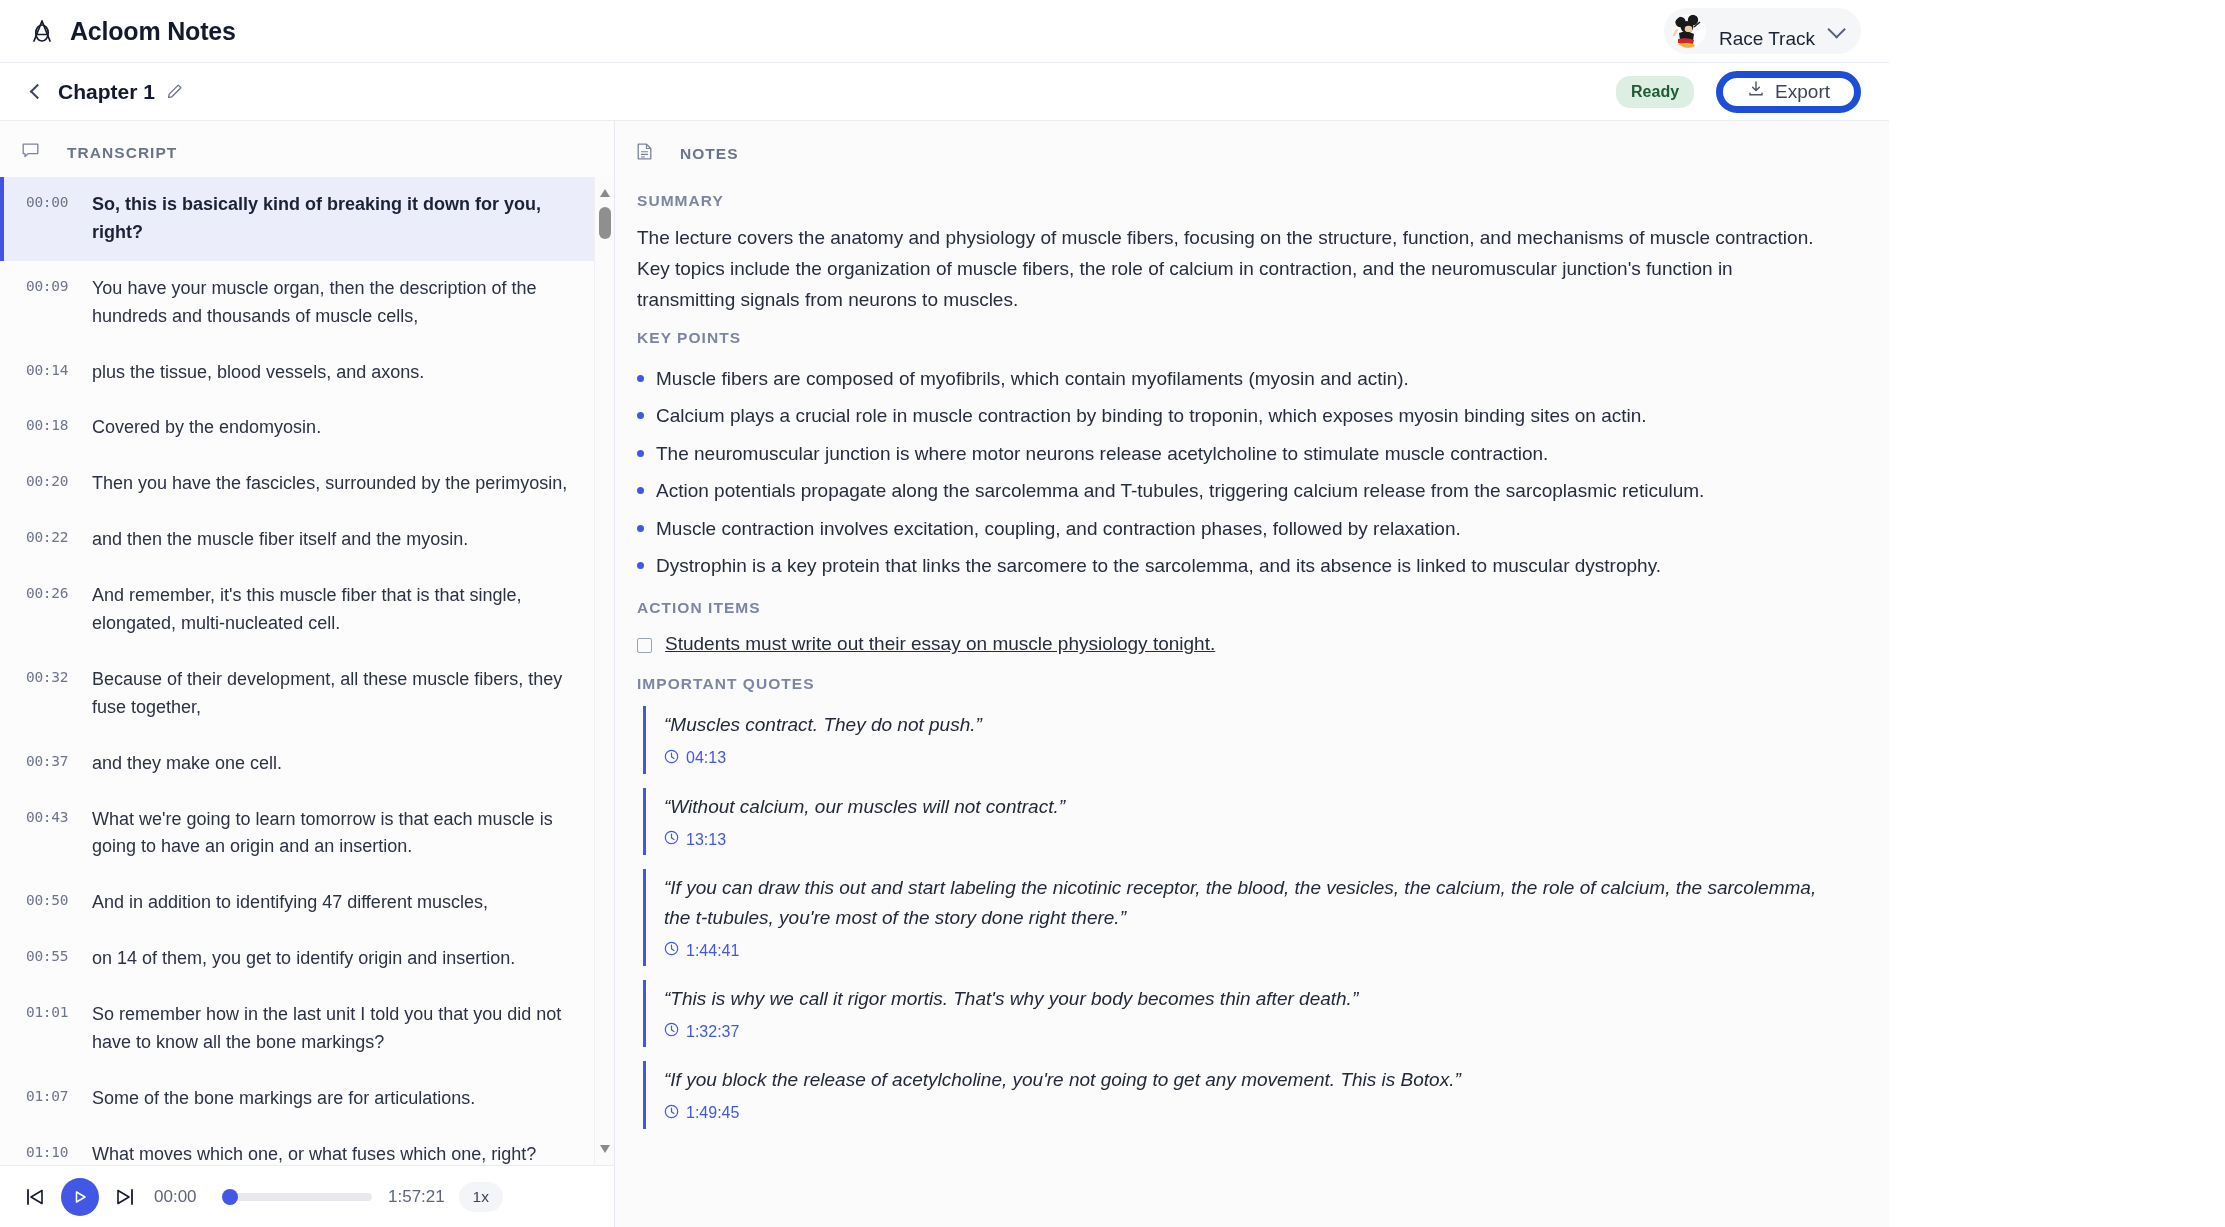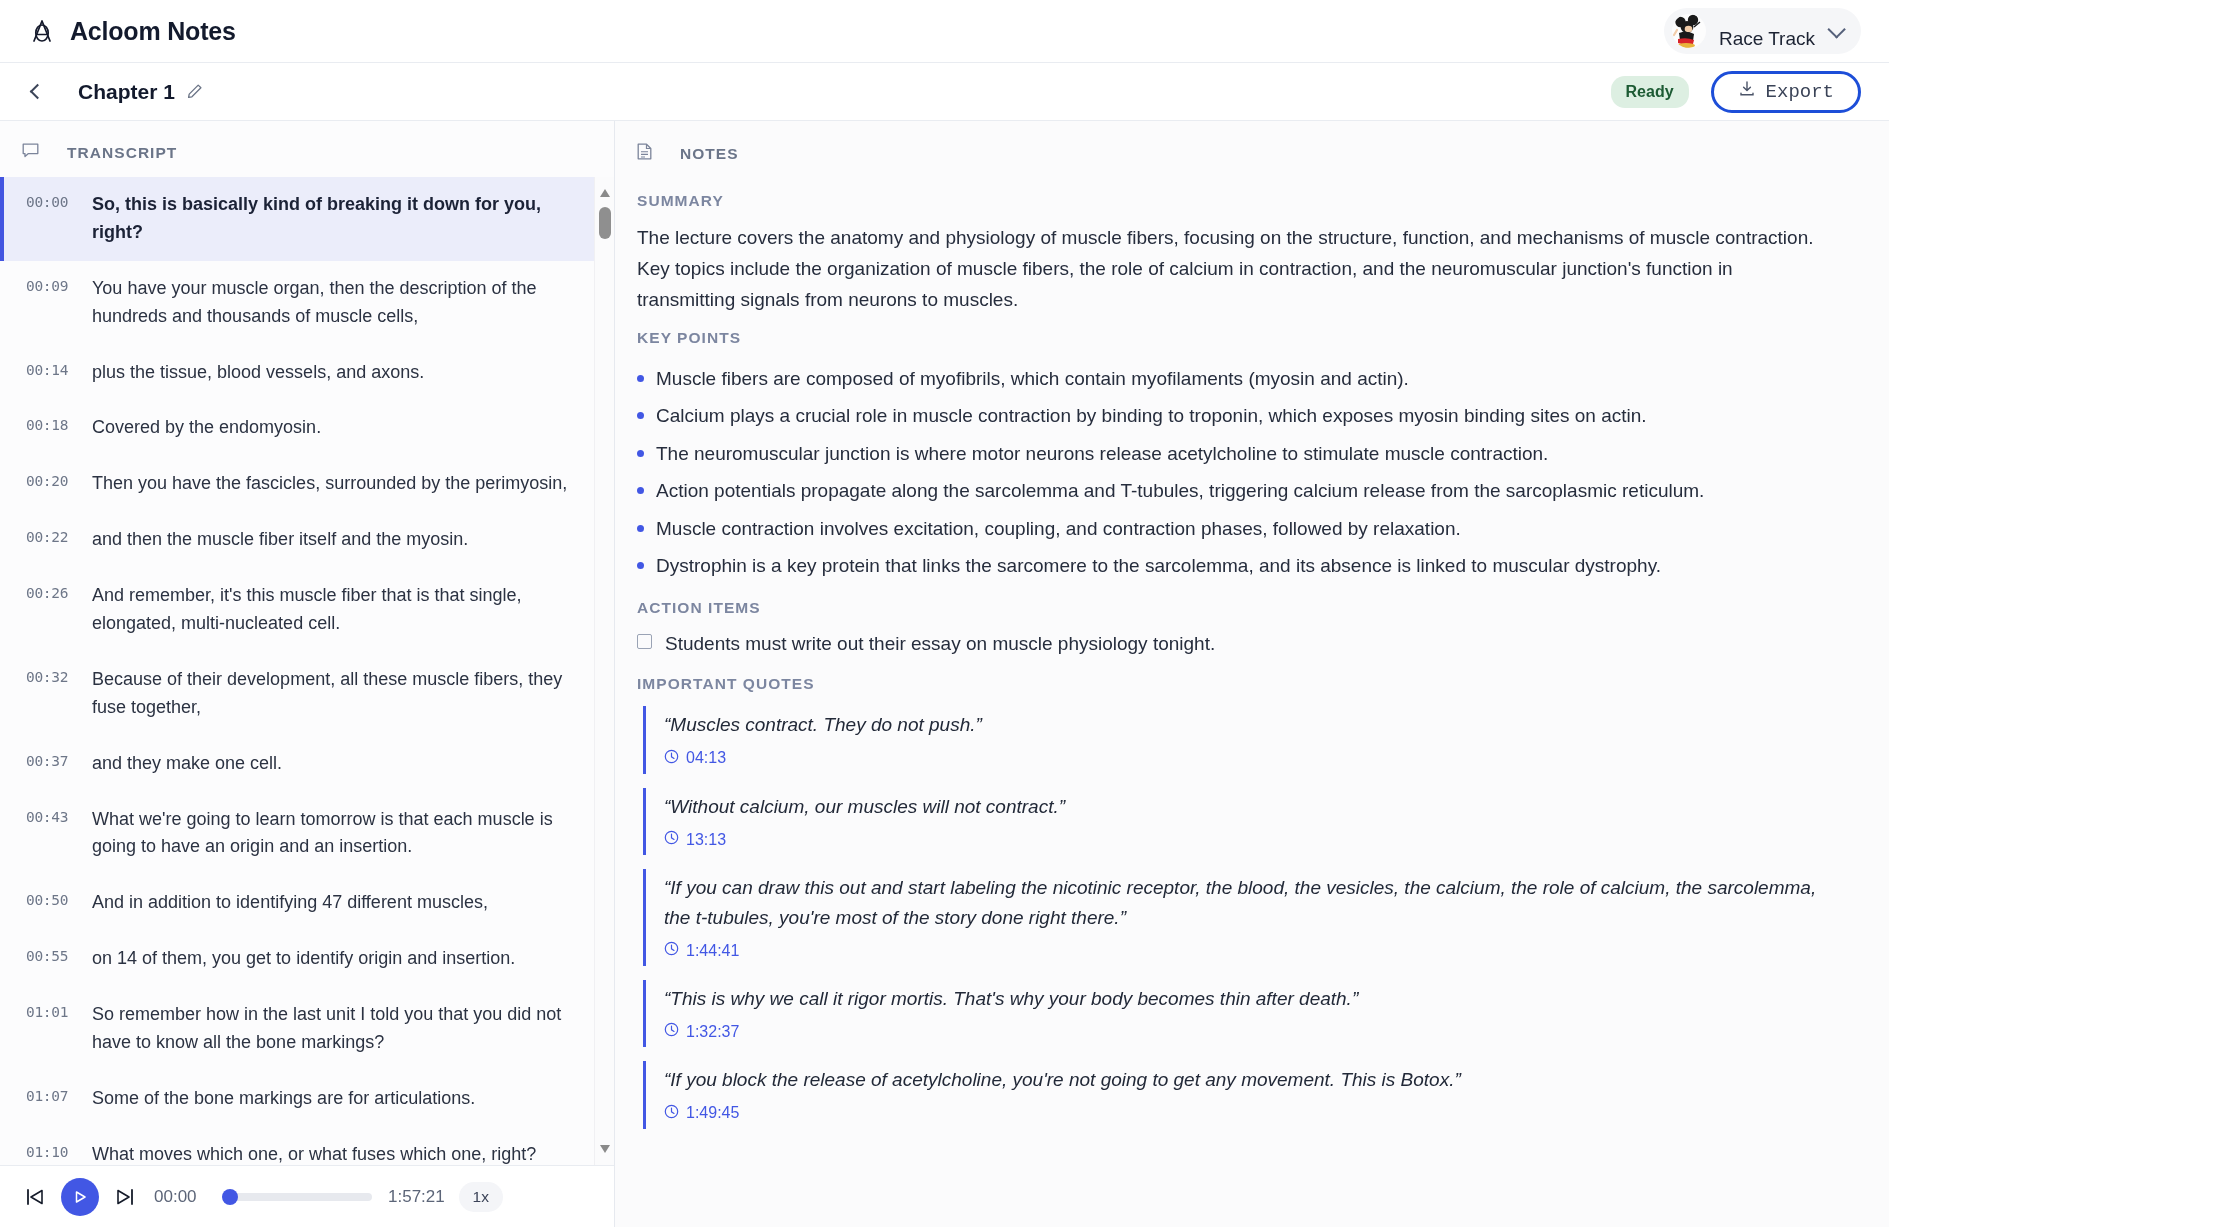--- a/index.html
+++ b/index.html
@@ -57,34 +57,34 @@
   }
   .back-btn {
     width: 30px; height: 30px; display:flex; align-items:center; justify-content:center;
     cursor: pointer; color:#414a60;
   }
   .chev-left {
     width: 11px; height: 11px; border-left: 2px solid #3c4559; border-bottom: 2px solid #3c4559;
     transform: rotate(45deg);
   }
   .doc-title {
-    font-size: 21px; font-weight: 700; color: #131a2d; margin-left: 26px;
+    font-size: 21px; font-weight: 700; color: #131a2d; margin-left: 6px;
   }
   .edit-pencil { margin-left: 11px; display:flex; align-items:center; cursor:pointer; color:#6b7486; }
   .subbar-spacer { flex: 1 1 auto; }
   .status-badge {
     background: #ddefe2; color: #1d5b34;
     font-size: 16px; font-weight: 700;
     padding: 7px 15px; border-radius: 14px; margin-right: 22px;
   }
   .export-btn {
     display: flex; align-items: center; gap: 10px;
     height: 42px; padding: 0 24px;
-    border: 3px solid #1d4ed8; border-radius: 21px;
-    font-size: 19px; color: #3b4458; background: #fff; cursor: pointer; font-family: Liberation Mono, monospace;
+    border: 7px solid #1d4ed8; border-radius: 21px;
+    font-size: 19px; color: #3b4458; background: #fff; cursor: pointer;
   }
 
   
   .body { flex: 1 1 auto; display: flex; min-height: 0; }
 
   
   .transcript-col {
     width: 615px; flex: 0 0 615px;
     border-right: 1px solid #e6e9ef;
     display: flex; flex-direction: column;
@@ -193,22 +193,22 @@
   .kp-item {
     display: flex; gap: 12px; align-items: baseline;
     font-size: 19px; line-height: 1.5; color: #262d3d;
     padding: 4.5px 0;
   }
   .kp-dot {
     flex: 0 0 7px; width: 7px; height: 7px; border-radius: 50%;
     background: #4257e4; transform: translateY(-3px);
   }
   .ai-item {
-    display: flex; gap: 13px; align-items: flex-start;
-    font-size: 19px; color: #262d3d; padding: 3px 0 6px 0;
+    display: flex; gap: 13px; align-items: center;
+    font-size: 19px; color: #262d3d; padding: 3px 0 6px 0; text-decoration: underline;
   }
   .ai-box {
     flex: 0 0 15px; width: 15px; height: 15px;
     border: 1.5px solid #9aa3b5; border-radius: 2px;
     transform: translateY(1px); cursor: pointer;
   }
   .quote {
     border-left: 3px solid #4257e4;
     padding: 4px 0 6px 18px; margin: 9px 0 14px 6px;
   }

